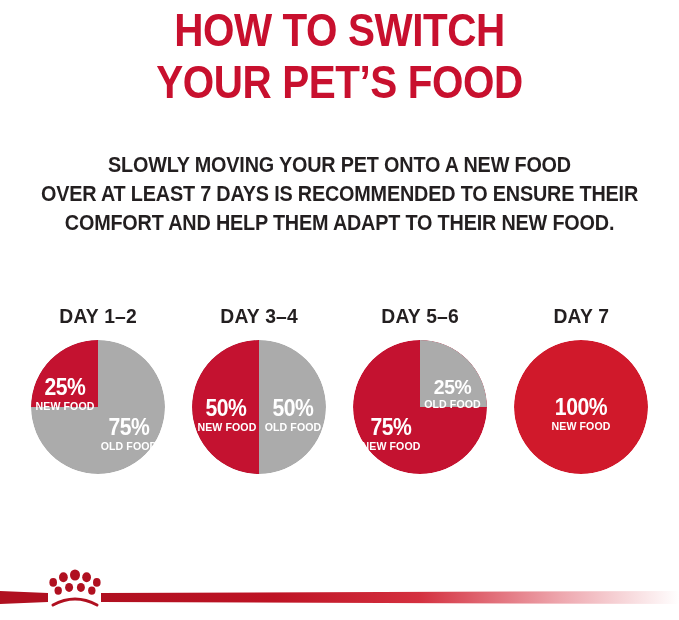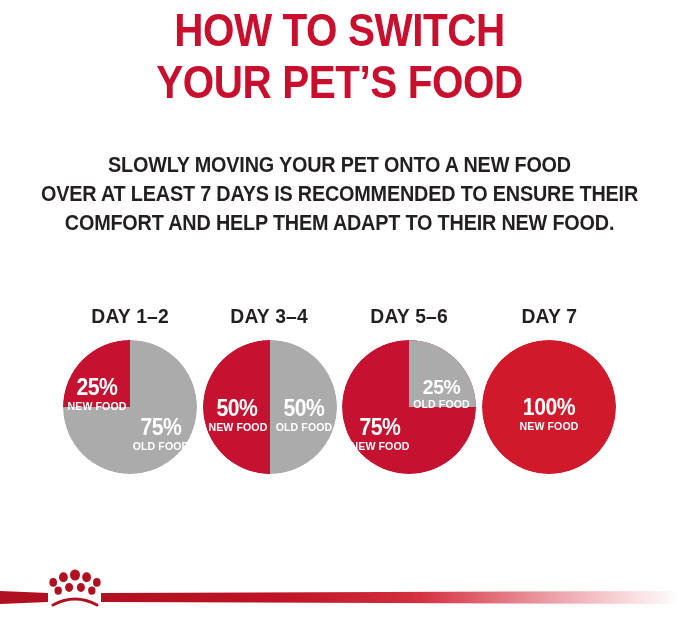--- a/index.html
+++ b/index.html
@@ -53,21 +53,21 @@
 
   
   .pies {
     position: absolute;
     top: 305px;
     left: 0;
     width: 679px;
     height: 180px;
     display: flex;
     justify-content: space-between;
-    padding: 0 60px;
+    padding: 0 28px;
     box-sizing: border-box;
   }
   .pie-cell {
     width: 140px;
     display: flex;
     flex-direction: column;
     align-items: center;
   }
   .day-label {
     color: #231f20;

